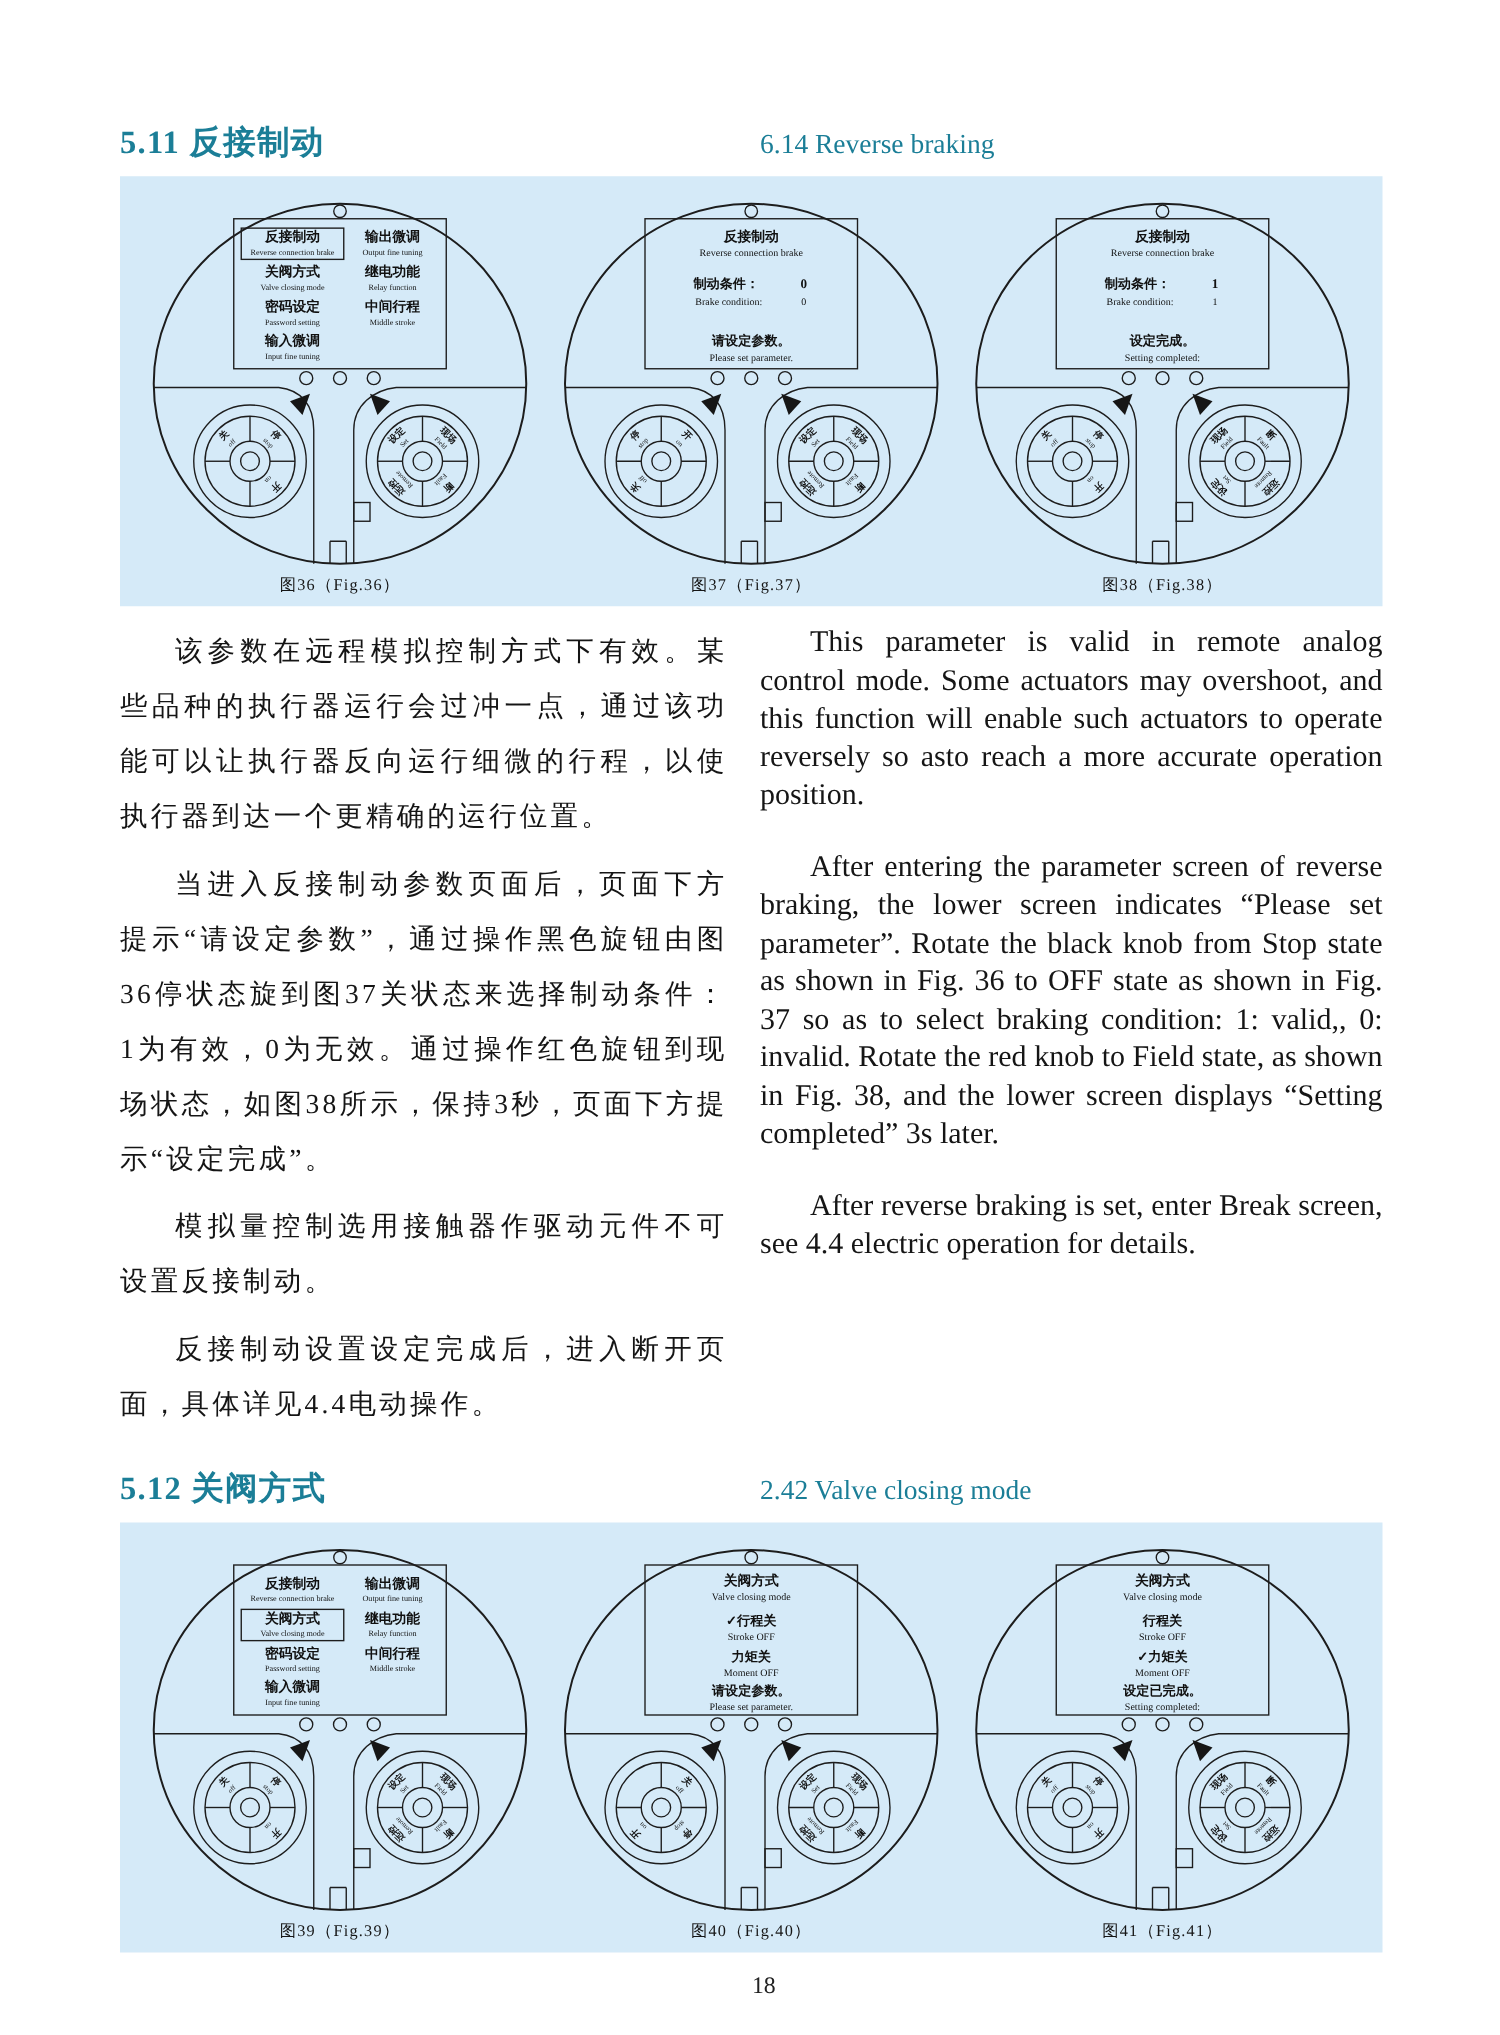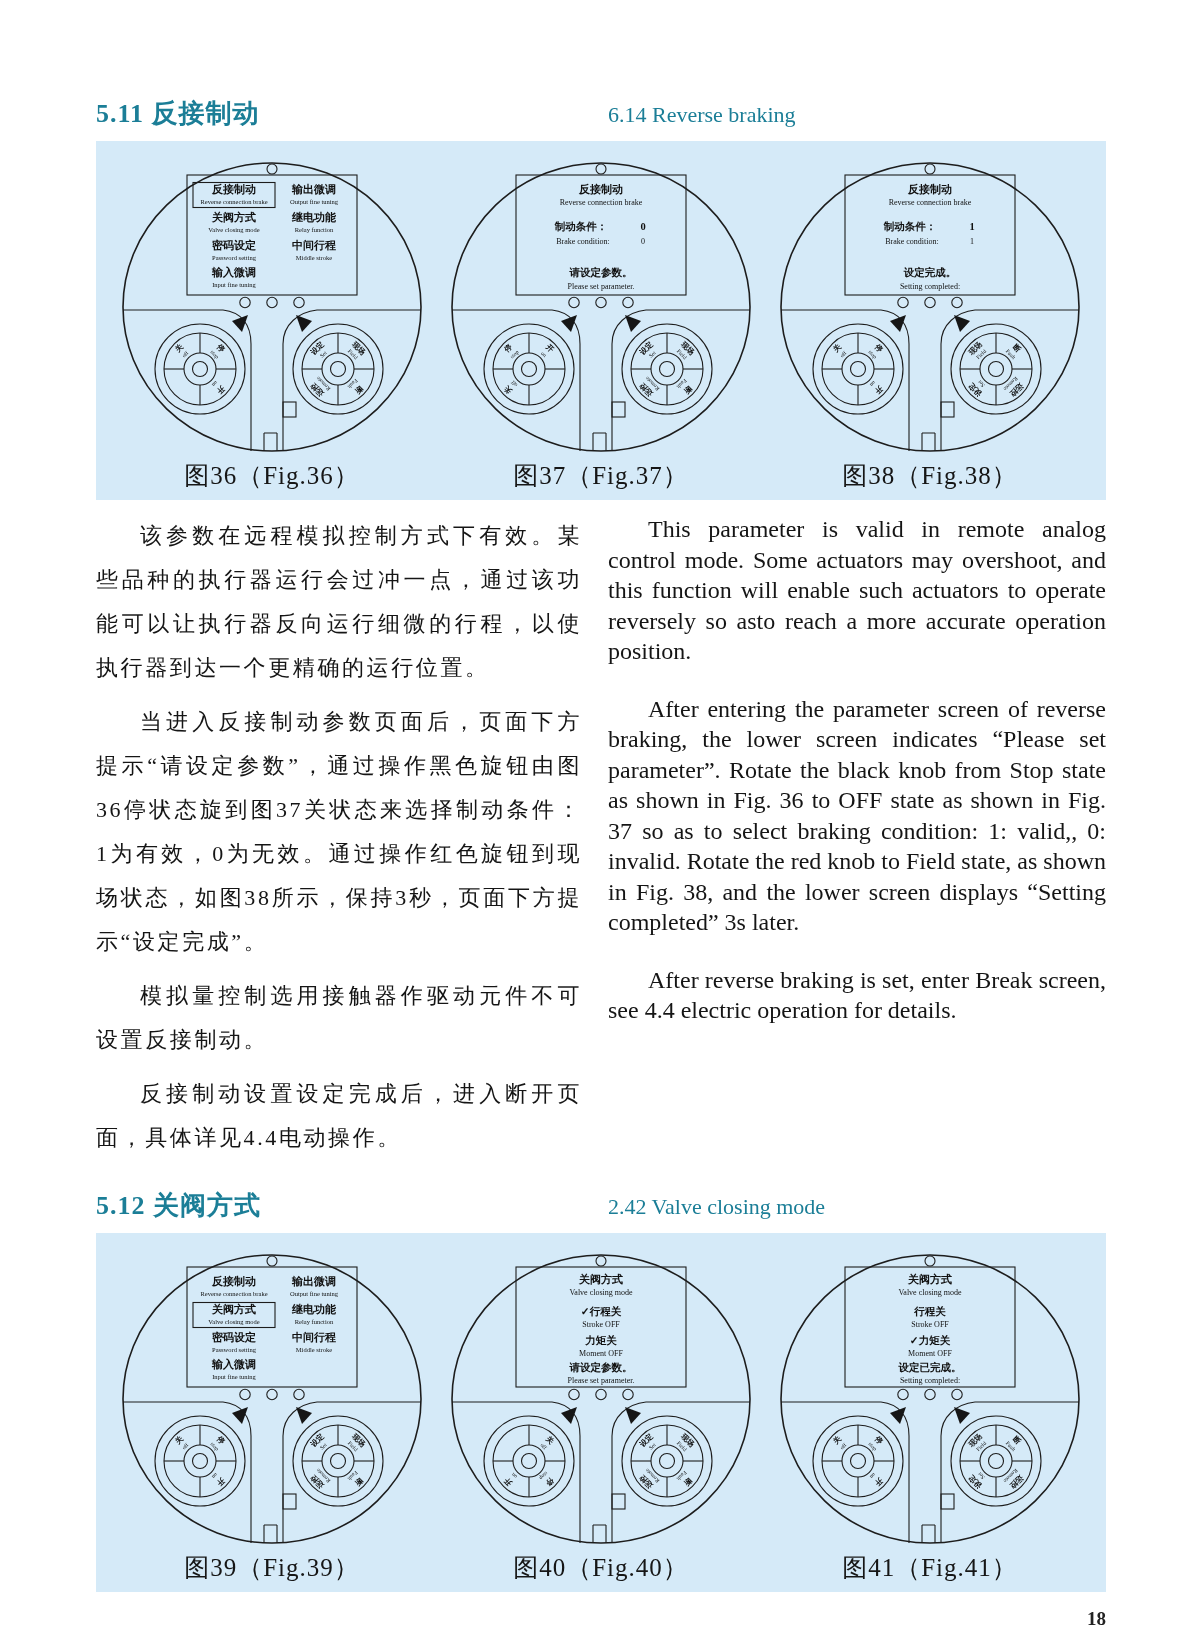--- a/index.html
+++ b/index.html
@@ -1,37 +1,37 @@
 <!DOCTYPE html>
 <html style="--teal: #1b7e97; --panelbg: #d5eaf8;"><head>
 <meta charset="utf-8">
 <style>
   html,body{margin:0;padding:0;background:#ffffff;}
   .page{
     width:1200px;height:1628px;box-sizing:border-box;
-    padding:96px 94px 0 96px;position:relative;background:#fff;
+    padding:96px 74px 0 96px;position:relative;background:#fff;
     font-family:"Liberation Serif","DejaVu Serif",serif;color:#151515;
   }
   .heading-row{display:flex;align-items:baseline;}
   .heading-row.second{margin-top:18px;}
   .h-zh{width:512px;font-size:26px;font-weight:bold;letter-spacing:1px;color:var(--teal,#1b7e97);}
   .h-en{font-size:22px;font-weight:normal;color:var(--teal,#1b7e97);}
   .panel{
     width:1010px;box-sizing:border-box;margin-top:10px;
     display:flex;justify-content:space-between;align-items:flex-start;
     padding:14px 16px 8px;background:var(--panelbg,#d5eaf8);
   }
   .figure{display:flex;flex-direction:column;align-items:center;}
-  .caption{font-size:25px;margin-top:4px;letter-spacing:1px;color:#161616;}
+  .caption{font-size:13px;margin-top:4px;letter-spacing:1px;color:#161616;}
   .cols{display:flex;margin-top:14px;}
   .col-zh{width:486px;font-size:22px;line-height:44px;letter-spacing:2.6px;text-align:justify;}
   .col-zh p{margin:0 0 10px;text-indent:2em;}
   .col-en{width:498px;margin-left:26px;font-size:24px;line-height:30.5px;text-align:justify;}
   .col-en p{margin:0 0 27px;text-indent:40px;}
-  .page-number{text-align:right;font-size:19px;margin-top:16px;color:#222;font-weight:bold;}
+  .page-number{text-align:center;font-size:19px;margin-top:16px;color:#222;}
   
   svg .lng{fill:none;stroke:#1d1d1d;stroke-width:1.1;}
   svg text{fill:#111;stroke:none;font-family:"Liberation Serif","DejaVu Serif",serif;}
   svg .arrow{fill:#161616;stroke:none;}
 </style>
 </head>
 <body>
 
 <div class="page">
 

